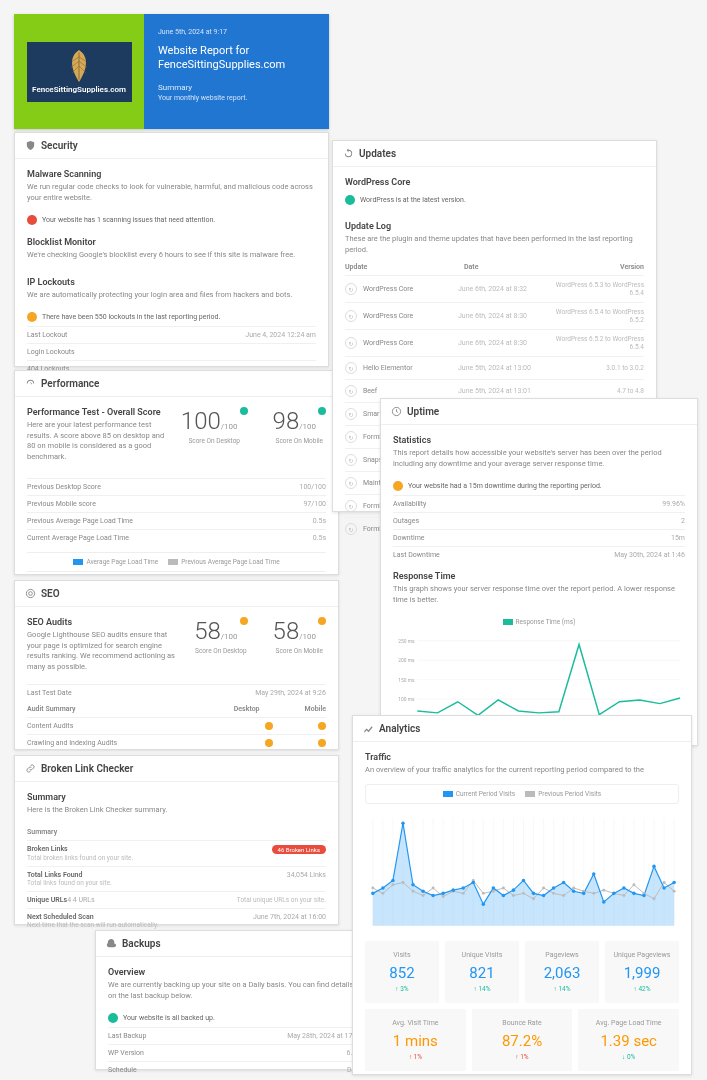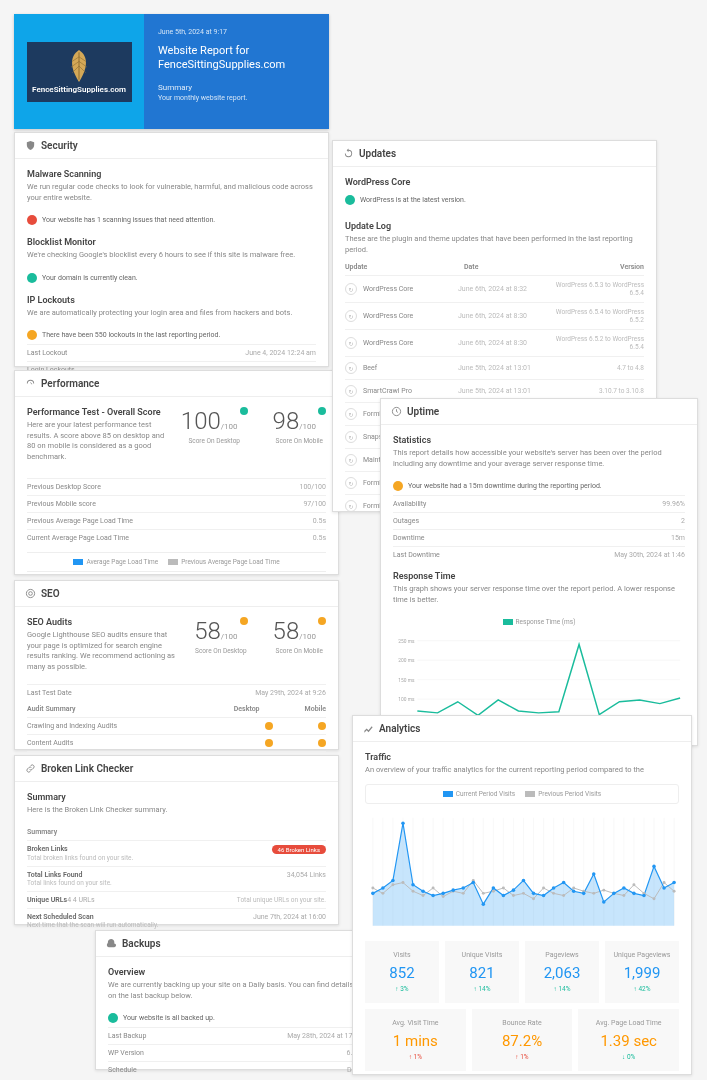--- a/index.html
+++ b/index.html
@@ -10,21 +10,21 @@
 .section-title{font-size:9px;font-weight:600;color:#444;margin-bottom:3px}
 .section-desc{font-size:7.5px;color:#888;margin-bottom:8px;line-height:1.4}
 .status-row{display:flex;align-items:center;gap:5px;padding:4px 0;font-size:7px;color:#666}
 .dot{width:10px;height:10px;border-radius:50%;flex-shrink:0}
 .dot.green{background:#1abc9c}
 .dot.orange{background:#f5a623}
 .dot.red{background:#e74c3c}
 .kv-row{display:flex;justify-content:space-between;padding:4px 0;border-top:1px solid #f0f0f0;font-size:7px;color:#888}
 .kv-row .v{color:#aaa}
 .hero{position:absolute;top:14px;left:14px;width:315px;height:115px;background:#2176d2;box-shadow:0 1px 3px rgba(0,0,0,0.2);display:flex}
-.hero-logo{width:130px;background:#0ea5e9;display:flex;align-items:center;justify-content:center}
+.hero-logo{width:130px;background:#84cc16;display:flex;align-items:center;justify-content:center}
 .logo-box{width:105px;height:60px;background:#1d3a5f;display:flex;flex-direction:column;align-items:center;justify-content:center;color:#fff}
 .leaf{width:28px;height:32px;margin-bottom:3px}
 .logo-text{font-size:8px;font-weight:600}
 .hero-text{flex:1;padding:14px;color:#fff}
 .hero-date{font-size:7px;opacity:0.8;margin-bottom:8px}
 .hero-title{font-size:11px;font-weight:400;line-height:1.3;margin-bottom:10px}
 .hero-sub{font-size:8px;opacity:0.85}
 .hero-desc{font-size:7px;opacity:0.8;margin-top:2px}
 .score-block{display:flex;gap:25px;justify-content:flex-end}
 .score{text-align:center}
@@ -93,24 +93,20 @@
   <div class="panel-body">
     <div class="section-title">Malware Scanning</div>
     <div class="section-desc">We run regular code checks to look for vulnerable, harmful, and malicious code across your entire website.</div>
     <div class="status-row">
         <span class="dot red"></span>
         <span>Your website has 1 scanning issues that need attention.</span>
       </div>
     <div style="height:8px"></div>
     <div class="section-title">Blocklist Monitor</div>
     <div class="section-desc">We're checking Google's blocklist every 6 hours to see if this site is malware free.</div>
-    <div class="status-row">
-        <span class="dot green"></span>
-        <span>Your domain is currently clean.</span>
-      </div>
     <div style="height:8px"></div>
     <div class="section-title">IP Lockouts</div>
     <div class="section-desc">We are automatically protecting your login area and files from hackers and bots.</div>
     <div class="status-row">
         <span class="dot orange"></span>
         <span>There have been 550 lockouts in the last reporting period.</span>
       </div>
     <div id="sec-rows">
         <div class="kv-row">
           <span>Last Lockout</span>
@@ -214,28 +210,28 @@
       </div>
     <div class="audit-row" style="font-weight:600;border-top:none">
         <span>Audit Summary</span>
         <div class="audit-dots">
           <span>Desktop</span>
           <span>Mobile</span>
         </div>
       </div>
     <div id="seo-audits">
         <div class="audit-row">
-          <span>Crawling and Indexing Audits</span>
+          <span>Content Audits</span>
           <div class="audit-dots">
             <span class="audit-dot" style="background:#f5a623"></span>
             <span class="audit-dot" style="background:#f5a623"></span>
           </div>
         </div>
         <div class="audit-row">
-          <span>Content Audits</span>
+          <span>Crawling and Indexing Audits</span>
           <div class="audit-dots">
             <span class="audit-dot" style="background:#f5a623"></span>
             <span class="audit-dot" style="background:#f5a623"></span>
           </div>
         </div>
         <div class="audit-row">
           <span>Responsive Audits</span>
           <div class="audit-dots">
             <span class="audit-dot" style="background:#1abc9c"></span>
             <span class="audit-dot" style="background:#1abc9c"></span>
@@ -354,20 +350,26 @@
           <span class="upd-icon">↻</span>
           <span class="upd-name">WordPress Core</span>
           <span class="upd-date">June 6th, 2024 at 8:30</span>
           <span class="upd-ver">WordPress 6.5.4 to WordPress 6.5.2</span>
         </div>
         <div class="update-row">
           <span class="upd-icon">↻</span>
           <span class="upd-name">WordPress Core</span>
           <span class="upd-date">June 6th, 2024 at 8:30</span>
           <span class="upd-ver">WordPress 6.5.2 to WordPress 6.5.4</span>
+        </div>
+        <div class="update-row">
+          <span class="upd-icon">↻</span>
+          <span class="upd-name">Hello Elementor</span>
+          <span class="upd-date">June 5th, 2024 at 13:00</span>
+          <span class="upd-ver">3.0.1 to 3.0.2</span>
         </div>
         <div class="update-row">
           <span class="upd-icon">↻</span>
           <span class="upd-name">Beef</span>
           <span class="upd-date">June 5th, 2024 at 13:01</span>
           <span class="upd-ver">4.7 to 4.8</span>
         </div>
         <div class="update-row">
           <span class="upd-icon">↻</span>
           <span class="upd-name">SmartCrawl Pro</span>

